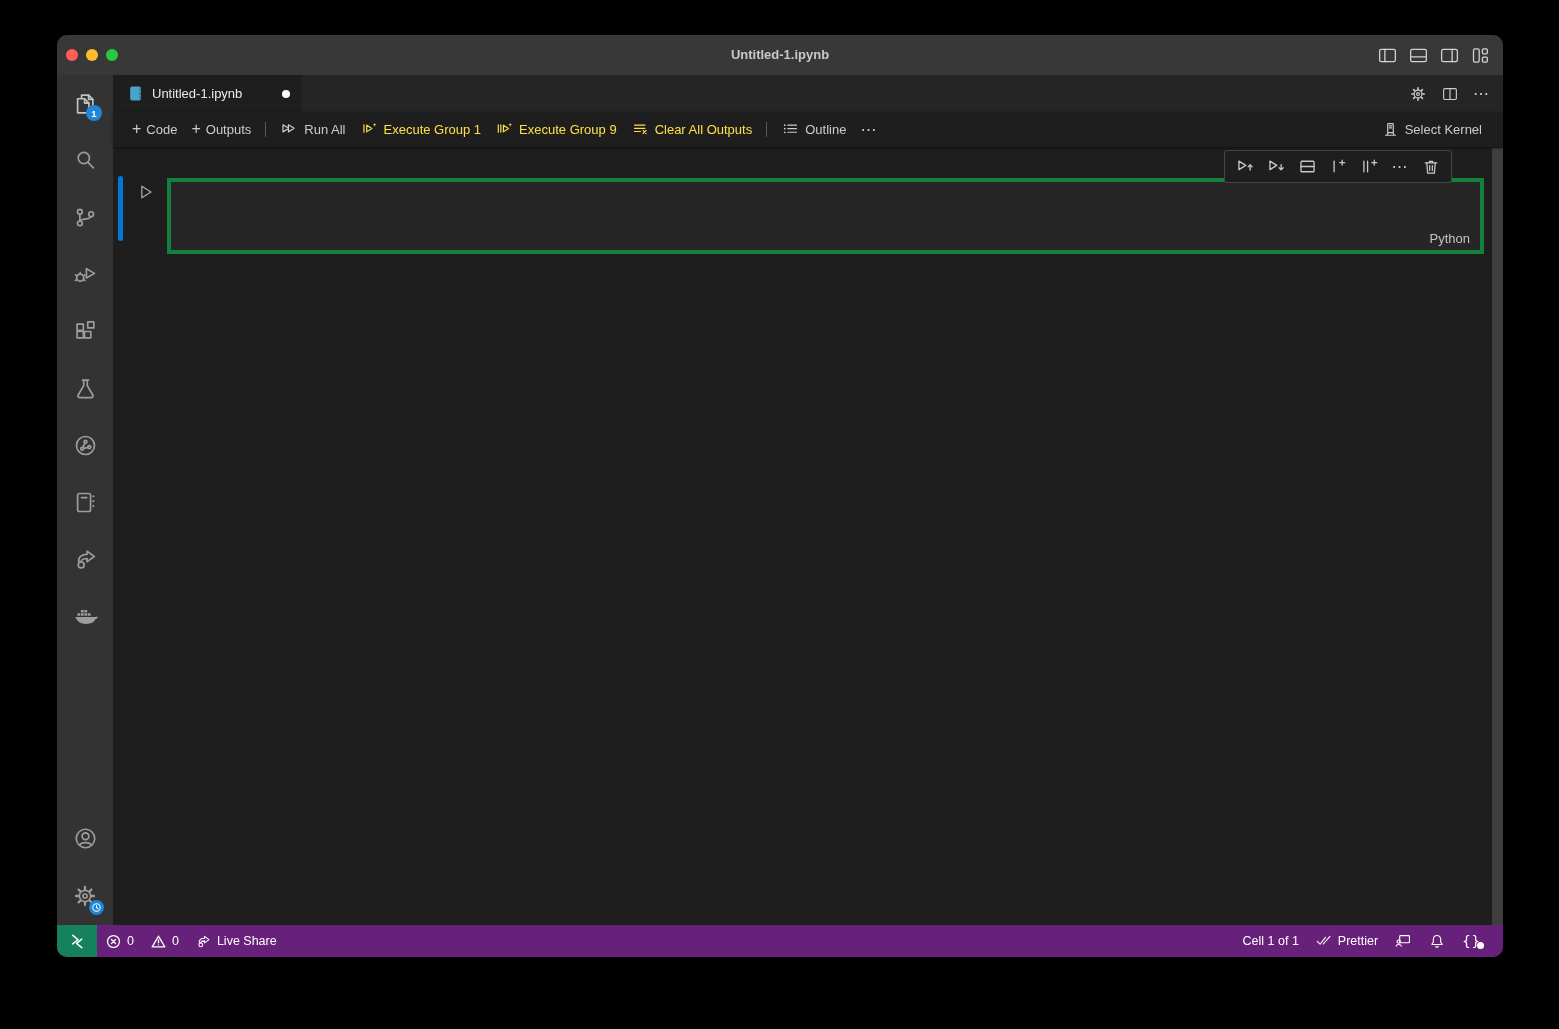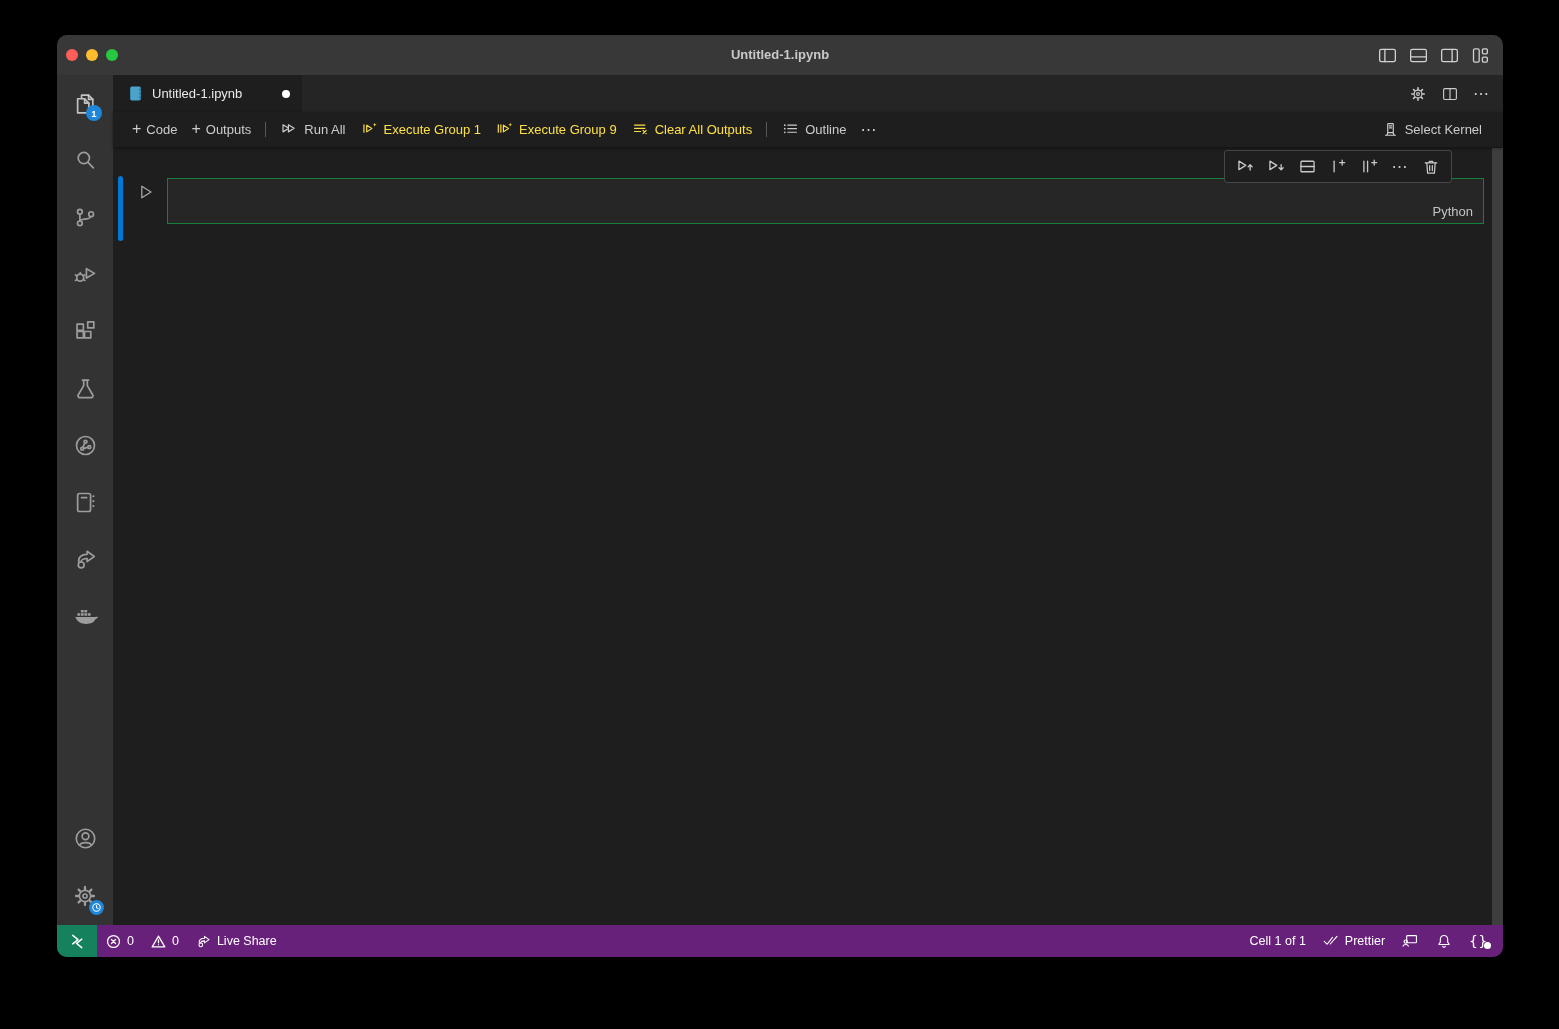--- a/index.html
+++ b/index.html
@@ -58,32 +58,32 @@
   .celltools{position:absolute;top:3px;right:51px;width:228px;height:33px;background:#1e1e1e;
     border:1px solid #474747;border-radius:3px;display:flex;align-items:center;
     justify-content:space-between;padding:0 9px;color:#c8c8c8;z-index:2}
   .ct-btn{width:22px;height:22px;display:flex;align-items:center;justify-content:center;cursor:pointer}
 
   .cellrow{position:absolute;top:29px;left:0;right:0;height:70px}
   .focusbar{position:absolute;left:5px;top:0;width:5px;height:65px;border-radius:3px;
     background:var(--cell-focus,#0078d4)}
   .runbtn{position:absolute;left:21px;top:4px;width:24px;height:24px;color:#aaaaaa;
     display:flex;align-items:center;justify-content:center;cursor:pointer}
-  .celled{position:absolute;left:54px;top:2px;width:1317px;height:46px;background:#262626;
-    border:1px solid #15803d;cursor:text}
+  .celled{position:absolute;left:54px;top:2px;width:1317px;height:76px;background:#262626;
+    border:4px solid #15803d;cursor:text}
   .lang{position:absolute;right:10px;bottom:4px;font-size:13px;color:#c2c2c2;cursor:pointer}
 
   
   .statusbar{position:absolute;left:0;right:0;bottom:0;height:32px;
     background:var(--status-bar,#68217a);display:flex;align-items:center;color:#fff;font-size:12.5px}
   .remote{width:40px;height:32px;background:var(--remote,#16825d);display:flex;align-items:center;
     justify-content:center;cursor:pointer;flex:none}
   .sbitem{display:flex;align-items:center;gap:5px;padding:0 8px;height:32px;cursor:pointer}
   .sbitem .gap{width:6px}
-  .sbright{margin-left:auto;display:flex;align-items:flex-start;padding-right:7px}
+  .sbright{margin-left:auto;display:flex;align-items:flex-start;padding-right:14px}
   .braces{position:relative;font-family:"DejaVu Sans Mono",monospace;font-size:14px;letter-spacing:1px}
   .braces .bdot{position:absolute;right:-3px;bottom:0;width:7px;height:7px;border-radius:50%;background:#fff}
 
   
   svg.ic *{stroke:currentColor;fill:none;stroke-width:1.5;stroke-linecap:round;stroke-linejoin:round}
   svg.ic .f{fill:currentColor;stroke:none}
   svg.ic .occl{fill:#333333;stroke:currentColor}
 </style>
 </head>
 <body>

